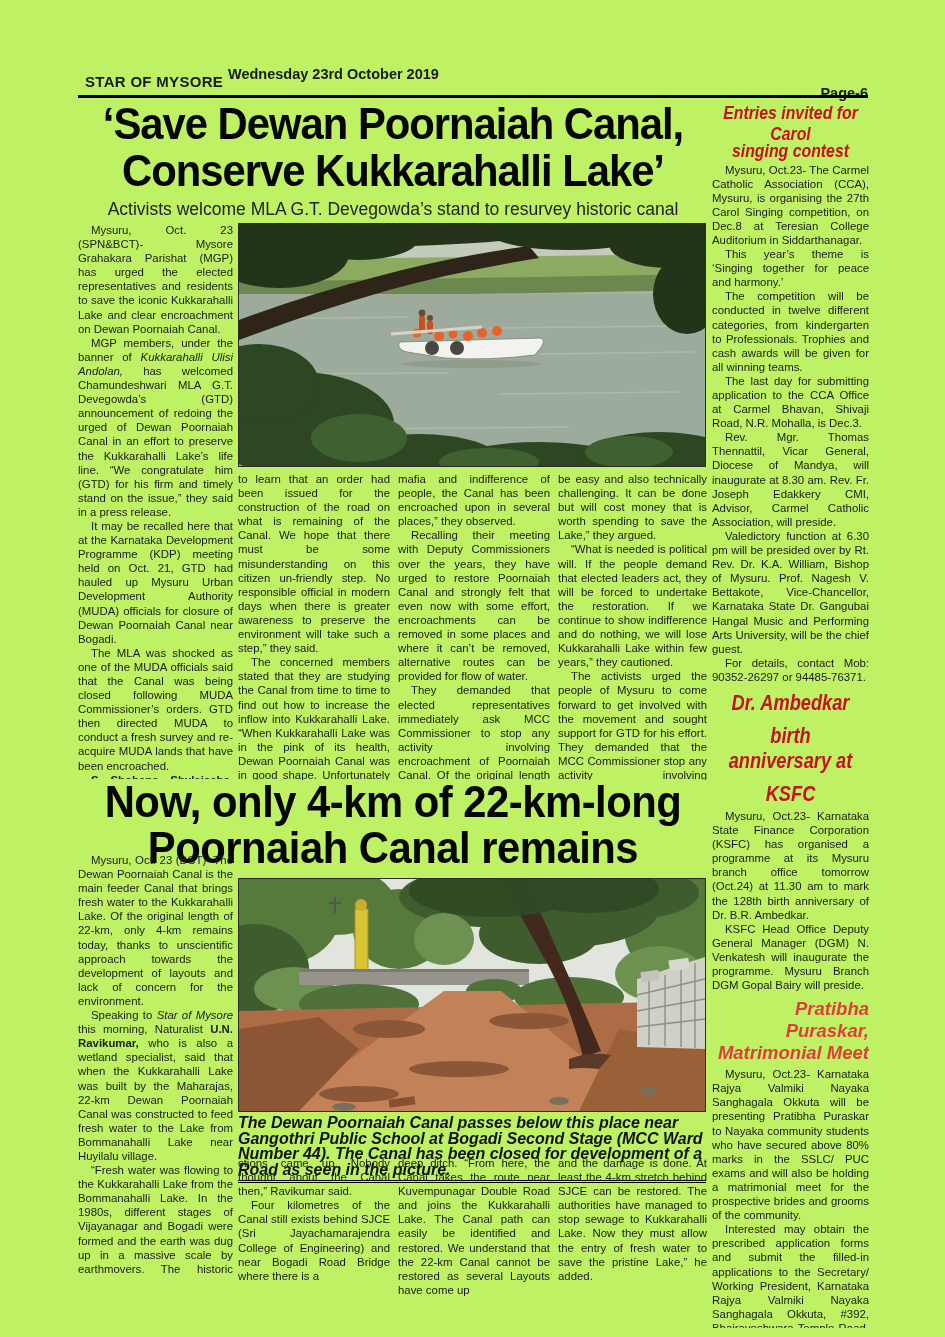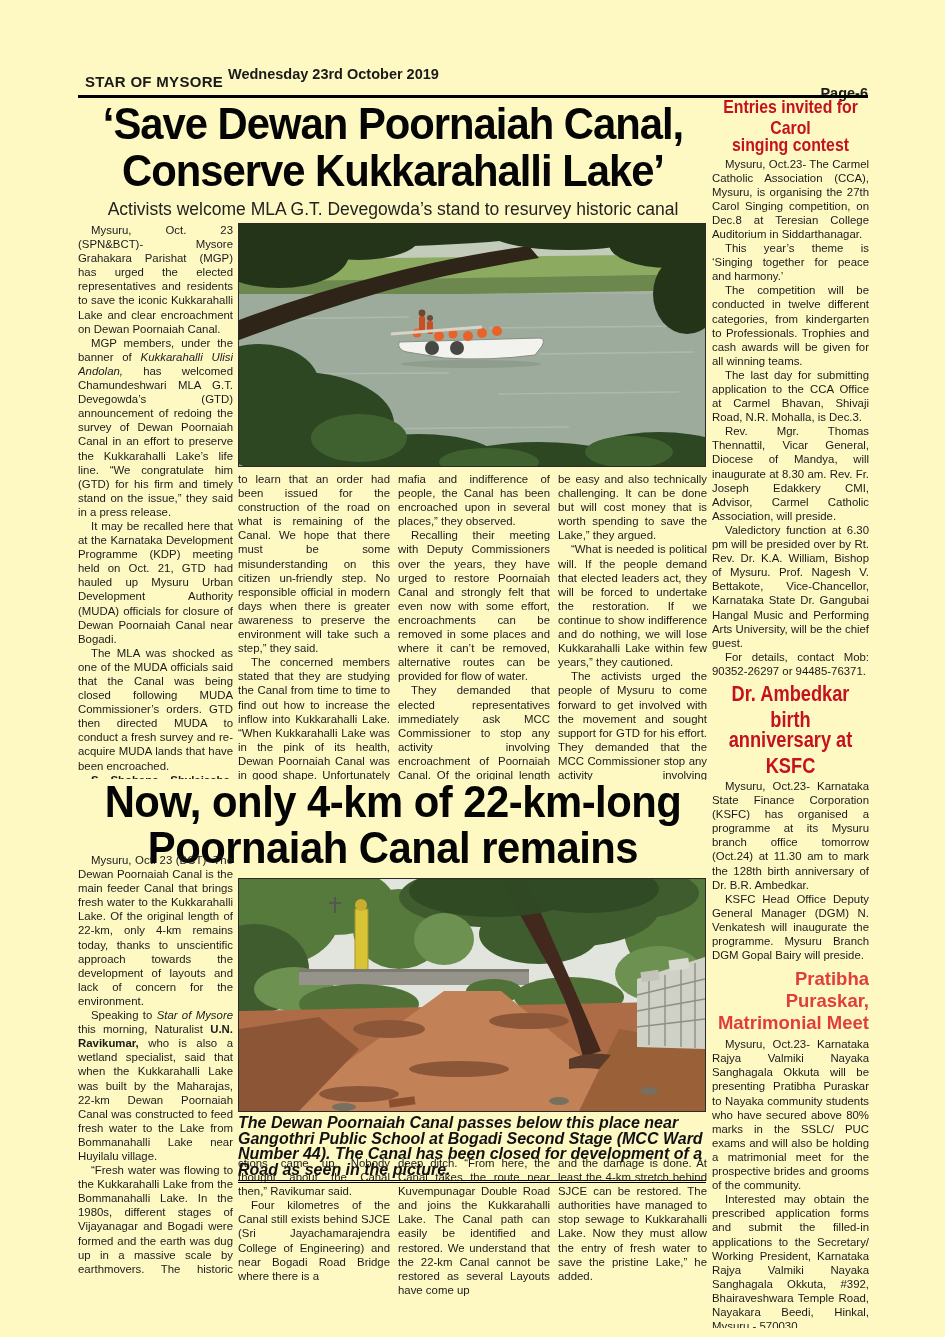--- a/index.html
+++ b/index.html
@@ -1,16 +1,16 @@
 <!DOCTYPE html>
 <html><head>
 <meta charset="utf-8">
 <style>
   html,body{margin:0;padding:0;background:#9a9a9a;}
-  .page{position:relative;width:945px;height:1337px;background:#fef9c3;margin:0 auto;
+  .page{position:relative;width:945px;height:1337px;background:#bef264;margin:0 auto;
         font-family:"Liberation Sans",sans-serif;color:#1a1a1a;overflow:hidden;}
 
   
   .masthead{position:absolute;left:85px;top:73px;font-size:15px;font-weight:bold;letter-spacing:.3px;}
   .hdate{position:absolute;left:228px;top:66px;font-size:14.5px;font-weight:bold;}
   .hpage{position:absolute;right:77px;top:73px;font-size:14.5px;font-weight:bold;margin-top:12px;}
   .hrule{position:absolute;left:78px;top:95px;width:790px;height:3px;background:#000;}
 
   
   .h1wrap{position:absolute;left:78px;top:101px;width:630px;text-align:center;}
@@ -44,24 +44,24 @@
   #photo1{left:238px;top:223px;width:468px;height:244px;}
   #photo2{left:238px;top:878px;width:468px;height:234px;}
   .photo svg{display:block;}
 
   .caption{position:absolute;left:238px;top:1115px;width:468px;font-size:16px;line-height:15.5px;
            font-weight:bold;font-style:italic;color:#111;border-bottom:3px double #000;padding-bottom:3px;}
 
   
   .sidebar{position:absolute;left:712px;top:98px;width:157px;height:1230px;overflow:hidden;}
   .sbstory{margin-bottom:6px;}
-  .sbtitle{text-align:center;font-weight:bold;margin:0 0 3px 0;}
+  .sbtitle{text-align:center;font-weight:bold;margin:6px 0 3px 0;font-style:italic;}
   .sbtitle .tl{display:block;transform:scale(.96,1.12);transform-origin:50% 50%;}
   #sb0 .sbtitle{font-size:16.5px;line-height:18.5px;}
-  #sb1 .sbtitle{font-size:19px;line-height:23px;text-align:center;}
+  #sb1 .sbtitle{font-size:19px;line-height:29px;text-align:center;}
   #sb2 .sbtitle{font-size:18.5px;line-height:22px;}
   #sb2 .sbtitle .tl{transform:none;text-align:right;}
   .sbbody{font-size:11.4px;line-height:14.1px;text-align:justify;}
   .sbbody p{margin:0;text-indent:13px;}
 </style>
 </head>
 <body>
 
 <div class="page">
 
@@ -133,21 +133,21 @@
       <g fill="#3f6130">
         <ellipse cx="120" cy="214" rx="48" ry="24"></ellipse>
           <ellipse cx="250" cy="238" rx="50" ry="14"></ellipse>
         <ellipse cx="390" cy="228" rx="44" ry="16"></ellipse>
       </g>
     </svg>
   </div>
 
   <div class="coltext" id="a1c1">
       <p><span>Mysuru, Oct. 23 (SPN&amp;BCT)- Mysore Grahakara Parishat (MGP) has urged the elected representatives and residents to save the iconic Kukkarahalli Lake and clear encroachment on Dewan Poornaiah Canal.</span></p>
-      <p><span>MGP members, under the banner of </span><span class="i">Kukkarahalli Ulisi Andolan,</span><span> has welcomed Chamundeshwari MLA G.T. Devegowda’s (GTD) announcement of redoing the survey of Dewan Poornaiah Canal in an effort to preserve the Kukkarahalli Lake’s life line. “We congratulate him (GTD) for his firm and timely stand on the issue,” they said in a press release.</span></p>
+      <p><span>MGP members, under the banner of </span><span class="i">Kukkarahalli Ulisi Andolan,</span><span> has welcomed Chamundeshwari MLA G.T. Devegowda’s (GTD) announcement of redoing the urged of Dewan Poornaiah Canal in an effort to preserve the Kukkarahalli Lake’s life line. “We congratulate him (GTD) for his firm and timely stand on the issue,” they said in a press release.</span></p>
       <p><span>It may be recalled here that at the Karnataka Development Programme (KDP) meeting held on Oct. 21, GTD had hauled up Mysuru Urban Development Authority (MUDA) officials for closure of Dewan Poornaiah Canal near Bogadi.</span></p>
       <p><span>The MLA was shocked as one of the MUDA officials said that the Canal was being closed following MUDA Commissioner’s orders. GTD then directed MUDA to conduct a fresh survey and re-acquire MUDA lands that have been encroached.</span></p>
       <p><span class="b">S. Shobana, Shylajesha, D.H. Tanuja and Bhamy Shenoy,</span></p>
     </div>
   <div class="coltext cont" id="a1c2">
       <p><span>to learn that an order had been issued for the construction of the road on what is remaining of the Canal. We hope that there must be some misunderstanding on this citizen un-friendly step. No responsible official in modern days when there is greater awareness to preserve the environment will take such a step,” they said.</span></p>
       <p><span>The concerned members stated that they are studying the Canal from time to time to find out how to increase the inflow into Kukkarahalli Lake. “When Kukkarahalli Lake was in the pink of its health, Dewan Poornaiah Canal was in good shape. Unfortunately over the years, due to official neglect, greed of the real estate</span></p>
     </div>
   <div class="coltext cont" id="a1c3">
       <p><span>mafia and indifference of people, the Canal has been encroached upon in several places,” they observed.</span></p>

